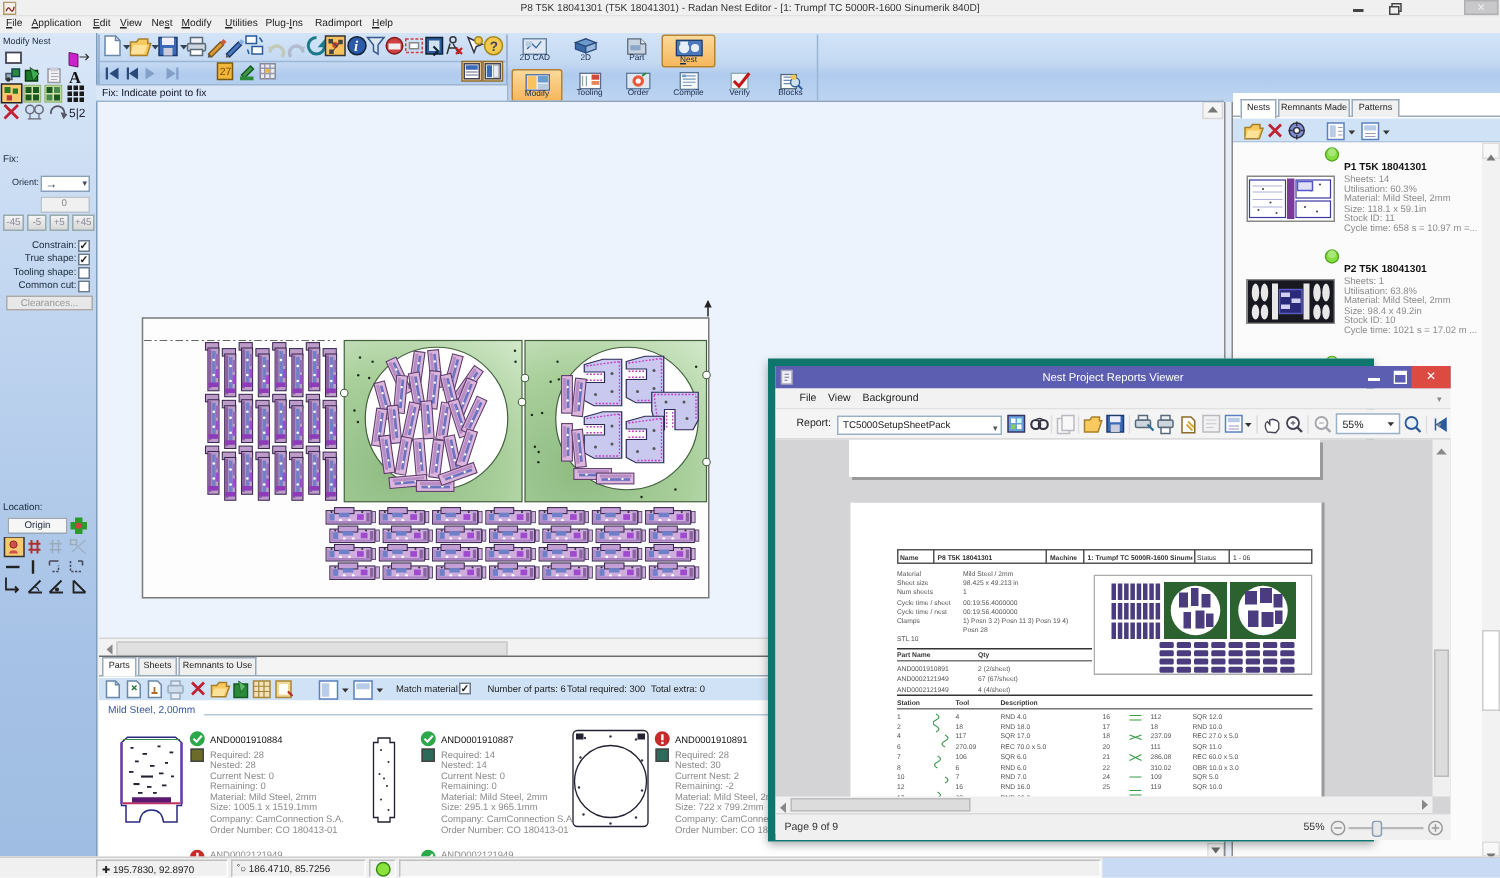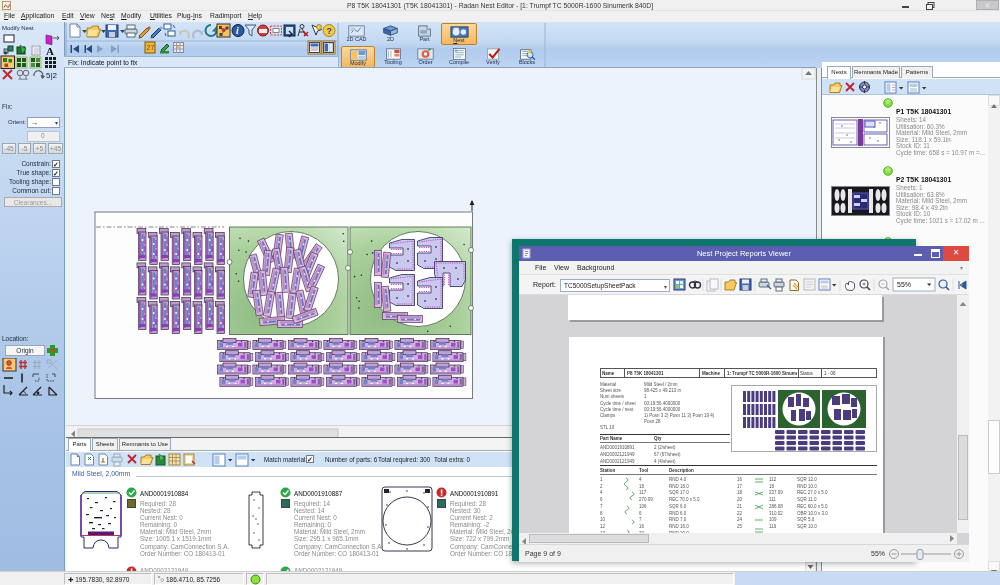--- a/index.html
+++ b/index.html
@@ -20,21 +20,21 @@
 #canvas { left:66px; top:67px; width:750px; height:358px; background:#ecf3fc; border-top:1px solid #8aa4c0; }
 #hscroll { left:66px; top:425px; width:750px; height:12px; background:#f2f2f2; border-top:1px solid #d5d5d5; }
 #vsplit { left:816px; top:68px; width:6px; height:503px; background:#e7eef8; border-left:1px solid #8a8a8a; border-right:1px solid #8a8a8a; }
 
 #rightpanel { left:822px; top:62px; width:178px; height:509px; background:#fafafa; }
 
 #bottompanel { left:66px; top:437px; width:750px; height:134px; background:#fff; border-top:1px solid #6a6a6a; }
 
 #statusbar { left:0; top:571px; width:1000px; height:14px; background:#f0f0f0; border-top:1px solid #d0d0d0; font-size:6.5px; color:#222; }
 
-#dialog { left:512px; top:239px; width:404px; height:322px; background:#f2f2f2; border:7px solid #0f766e; box-shadow:0 2px 6px rgba(0,0,0,0.35); }
+#dialog { left:512px; top:239px; width:404px; height:322px; background:#f2f2f2; border:5px solid #0f766e; box-shadow:0 2px 6px rgba(0,0,0,0.35); }
 .gray { color:#8a8a8a; }
 .lbtn { height:11px; background:linear-gradient(#f4f4f4,#d8d8d8); border:1px solid #9aa; color:#889; text-align:center; line-height:9px; font-size:6.5px; top:0; }
 .bigbtn { position:absolute; height:21px; text-align:center; font-size:5.5px; color:#1a2a4a; padding-top:2px; }
 .bigbtn svg { display:block; margin:0 auto; }
 .bigbtn div { margin-top:-1px; }
 .bigbtn.on { background:linear-gradient(#fbd99a,#f6b75c); border:1px solid #b8832e; border-radius:2px; height:22px; }
 .cb { width:8px; height:8px; background:#fff; border:1px solid #697b8c; font-size:7px; line-height:7px; text-align:center; color:#222; font-weight:bold; }
 .rtab { position:absolute; top:0; height:12px; background:#f0f0f0; border:1px solid #9ab; border-bottom:none; font-size:6px; text-align:center; line-height:11px; color:#222; white-space:nowrap; }
 .rtab.sel { background:#fff; height:13px; z-index:2; }
 </style>

